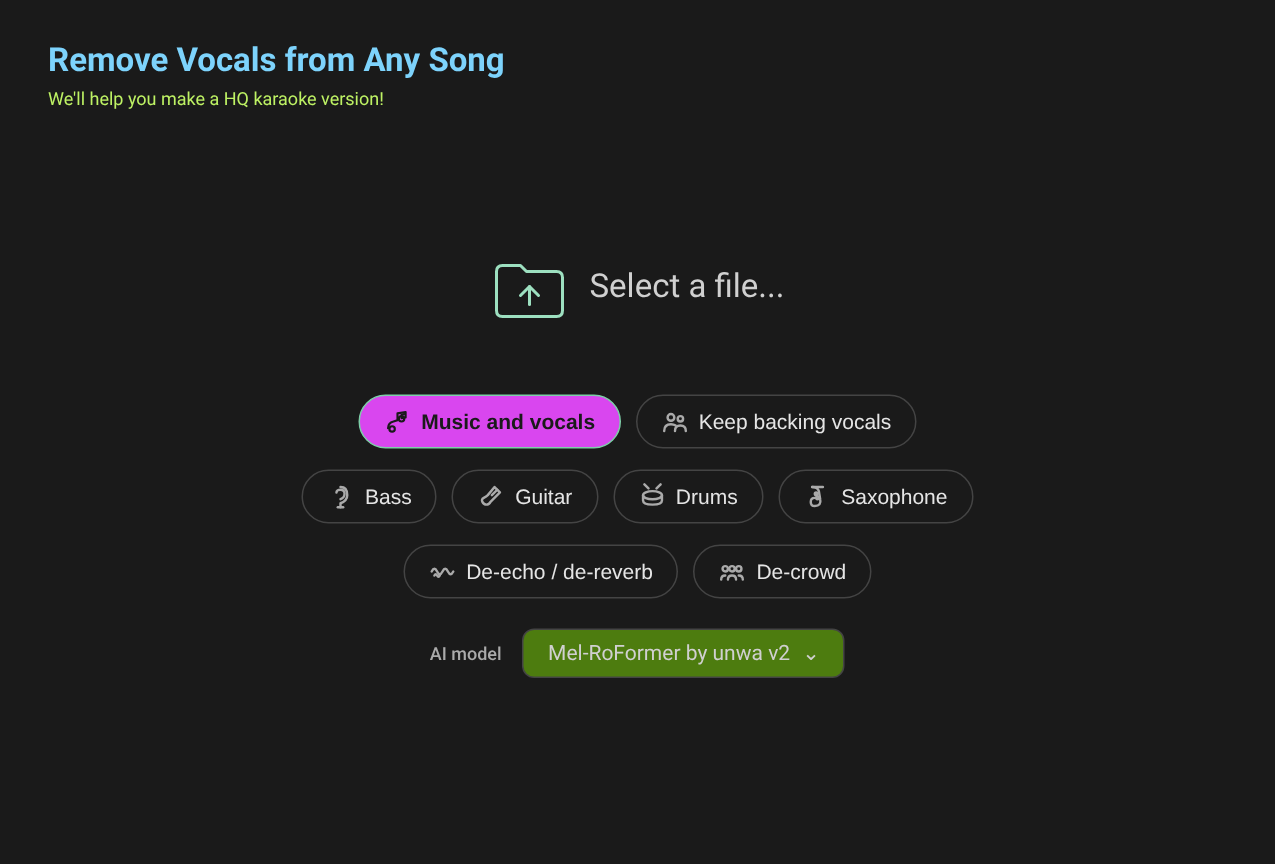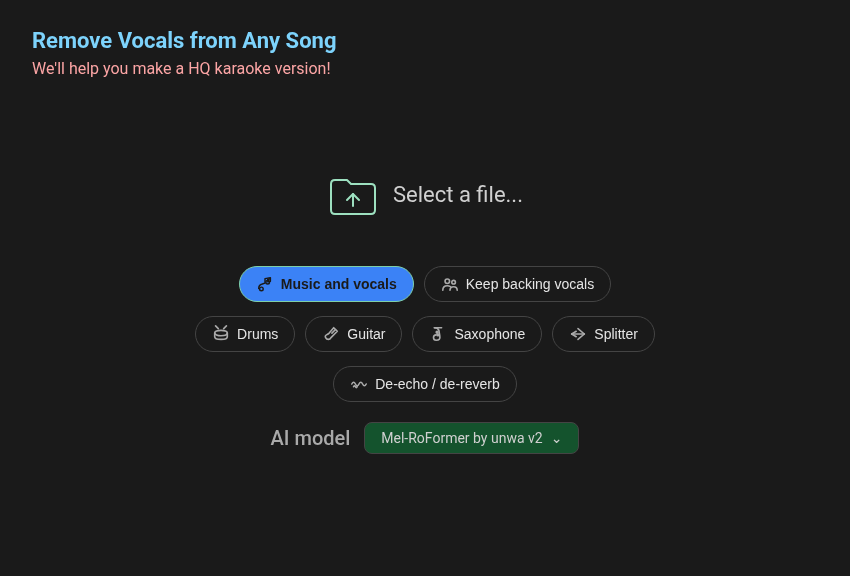--- a/index.html
+++ b/index.html
@@ -20,22 +20,22 @@
     }
 
     .header-title {
       font-size: 22px;
       font-weight: 700;
       color: #7dd3fc;
       margin-bottom: 6px;
     }
 
     .header-subtitle {
-      font-size: 16px;
-      color: #fca5a5;
+      font-size: 12px;
+      color: #bef264;
     }
 
     .main-content {
       flex: 1;
       display: flex;
       flex-direction: column;
       align-items: center;
       justify-content: center;
       padding-bottom: 38px;
     }
@@ -99,21 +99,21 @@
       border-radius: 22px;
       border: 1.5px solid #444;
       background: transparent;
       color: #e5e5e5;
       font-size: 14px;
       cursor: pointer;
       transition: background 0.15s;
     }
 
     .option-btn.active {
-      background: #3b82f6;
+      background: #d946ef;
       border-color: #7ecfa8;
       color: #1a1a1a;
       font-weight: 600;
     }
 
     .option-btn.active .btn-icon {
       color: #1a1a1a;
     }
 
     .btn-icon {
@@ -128,27 +128,27 @@
     }
 
     .ai-model-row {
       display: flex;
       align-items: center;
       gap: 14px;
       margin-top: 20px;
     }
 
     .ai-model-label {
-      font-size: 20px;
+      font-size: 12px;
       color: #aaa;
       font-weight: 500;
     }
 
     .ai-model-select {
-      background: #14532d;
+      background: #4d7c0f;
       border: 1.5px solid #444;
       color: #d0d0d0;
       font-size: 14px;
       padding: 7px 16px;
       border-radius: 8px;
       cursor: pointer;
       display: flex;
       align-items: center;
       gap: 8px;
     }
@@ -223,81 +223,92 @@
             <circle cx="14" cy="8" r="2"></circle>
             <path d="M10 17 Q10 13 14 13 Q18 13 18 17"></path>
           </svg>
         </span>
         <span>Keep backing vocals</span>
       </button>
     </div>
 
     <div class="options-row">
 
+      <button class="option-btn">
+        <span class="btn-icon svg-icon">
+          <svg viewBox="0 0 20 20">
+            <path d="M10 3 Q15 3 15 9 Q15 13 10 15 L10 18"></path>
+            <path d="M8 18 L12 18"></path>
+            <path d="M7 7 Q7 5 10 5 Q13 5 13 8 Q13 11 10 12"></path>
+          </svg>
+        </span>
+        <span>Bass</span>
+      </button>
+
+      <button class="option-btn">
+        <span class="btn-icon svg-icon">
+          <svg viewBox="0 0 20 20">
+            <path d="M13 3 L17 7 L10 14 Q9 16 7 16 Q5 16 4 14 Q3 12 5 11 Q7 10 8 9 Z"></path>
+            <line x1="15" y1="5" x2="11" y2="9"></line>
+          </svg>
+        </span>
+        <span>Guitar</span>
+      </button>
 
       <button class="option-btn">
         <span class="btn-icon svg-icon">
           <svg viewBox="0 0 20 20">
             <ellipse cx="10" cy="9" rx="7" ry="3"></ellipse>
             <path d="M3 9 L3 13 Q3 16 10 16 Q17 16 17 13 L17 9"></path>
             <line x1="7" y1="4" x2="4" y2="1"></line>
             <line x1="13" y1="4" x2="16" y2="1"></line>
           </svg>
         </span>
         <span>Drums</span>
       </button>
 
       <button class="option-btn">
         <span class="btn-icon svg-icon">
           <svg viewBox="0 0 20 20">
-            <path d="M13 3 L17 7 L10 14 Q9 16 7 16 Q5 16 4 14 Q3 12 5 11 Q7 10 8 9 Z"></path>
-            <line x1="15" y1="5" x2="11" y2="9"></line>
-          </svg>
-        </span>
-        <span>Guitar</span>
-      </button>
-
-      <button class="option-btn">
-        <span class="btn-icon svg-icon">
-          <svg viewBox="0 0 20 20">
             <path d="M6 3 Q10 3 11 6 L12 12 Q13 17 8 17 Q5 17 5 14 Q5 11 8 11"></path>
             <line x1="6" y1="3" x2="14" y2="3"></line>
             <circle cx="9" cy="8" r="1"></circle>
             <circle cx="10" cy="11" r="1"></circle>
           </svg>
         </span>
         <span>Saxophone</span>
       </button>
 
-      <button class="option-btn">
-        <span class="btn-icon svg-icon">
-          <svg viewBox="0 0 20 20">
-            <line x1="3" y1="10" x2="17" y2="10"></line>
-            <line x1="10" y1="4" x2="17" y2="10"></line>
-            <line x1="10" y1="16" x2="17" y2="10"></line>
-            <line x1="3" y1="10" x2="8" y2="7"></line>
-            <line x1="3" y1="10" x2="8" y2="13"></line>
-          </svg>
-        </span>
-        <span>Splitter</span>
-      </button>
     </div>
 
     <div class="options-row">
 
       <button class="option-btn">
         <span class="btn-icon svg-icon">
           <svg viewBox="0 0 20 20">
             <path d="M2 10 Q4 6 6 10 Q8 14 10 10 Q12 6 14 10 Q16 14 18 10"></path>
             <path d="M4 13 Q5 11 6 13 Q7 15 8 13"></path>
           </svg>
         </span>
         <span>De-echo / de-reverb</span>
       </button>
 
+      <button class="option-btn">
+        <span class="btn-icon svg-icon">
+          <svg viewBox="0 0 20 20">
+            <circle cx="5" cy="8" r="2"></circle>
+            <circle cx="10" cy="8" r="2"></circle>
+            <circle cx="15" cy="8" r="2"></circle>
+            <path d="M2 16 Q2 13 5 13"></path>
+            <path d="M7 16 Q7 13 10 13 Q13 13 13 16"></path>
+            <path d="M15 13 Q18 13 18 16"></path>
+          </svg>
+        </span>
+        <span>De-crowd</span>
+      </button>
 
 
     </div>
 
   </div>
 
   <div class="ai-model-row">
     <span class="ai-model-label">AI model</span>
     <div class="ai-model-select">
       <span>Mel-RoFormer by unwa v2</span>

